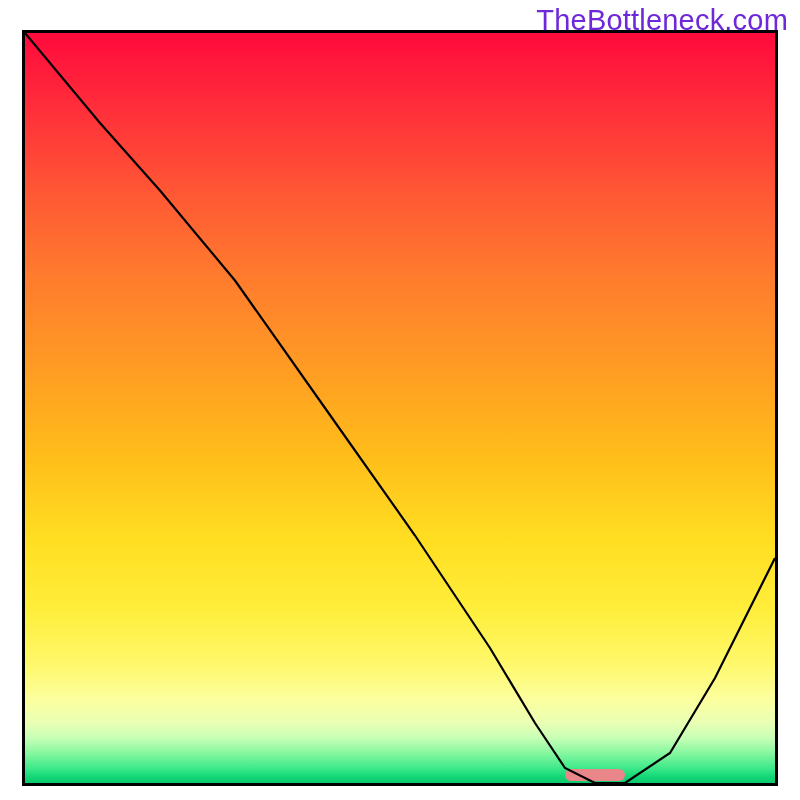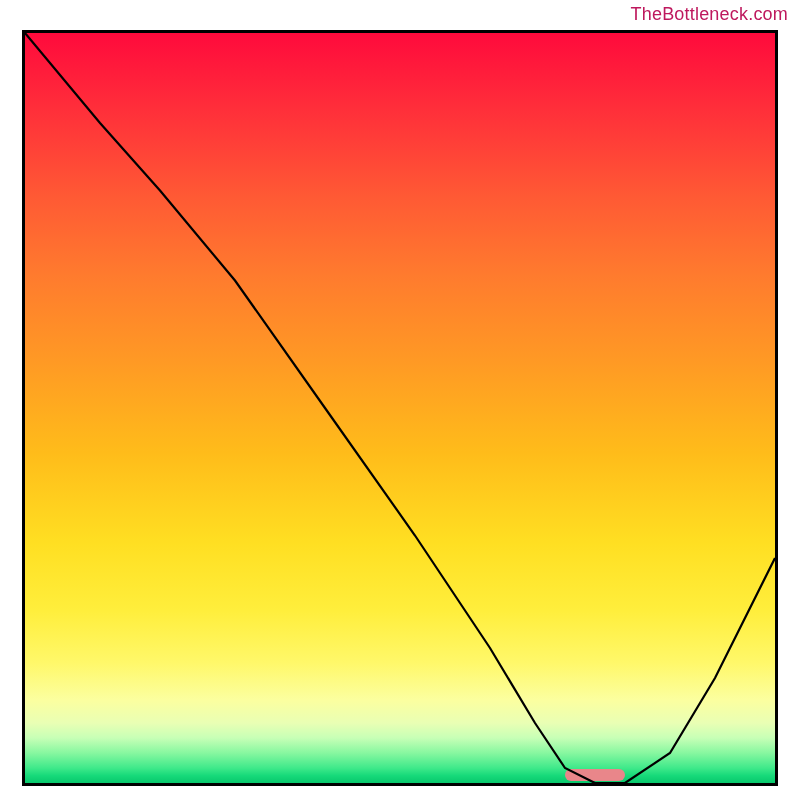--- a/index.html
+++ b/index.html
@@ -7,22 +7,22 @@
     padding: 0;
     width: 800px;
     height: 800px;
     background: #ffffff;
     font-family: Arial, Helvetica, sans-serif;
   }
   .watermark {
     position: absolute;
     top: 4px;
     right: 12px;
-    font-size: 18px;
-    color: #be185d;
+    font-size: 29px;
+    color: #6d28d9;
     font-weight: 500;
     letter-spacing: 0.2px;
   }
   .chart-frame {
     position: absolute;
     left: 22px;
     top: 30px;
     width: 756px;
     height: 756px;
     border: 3px solid #000000;

